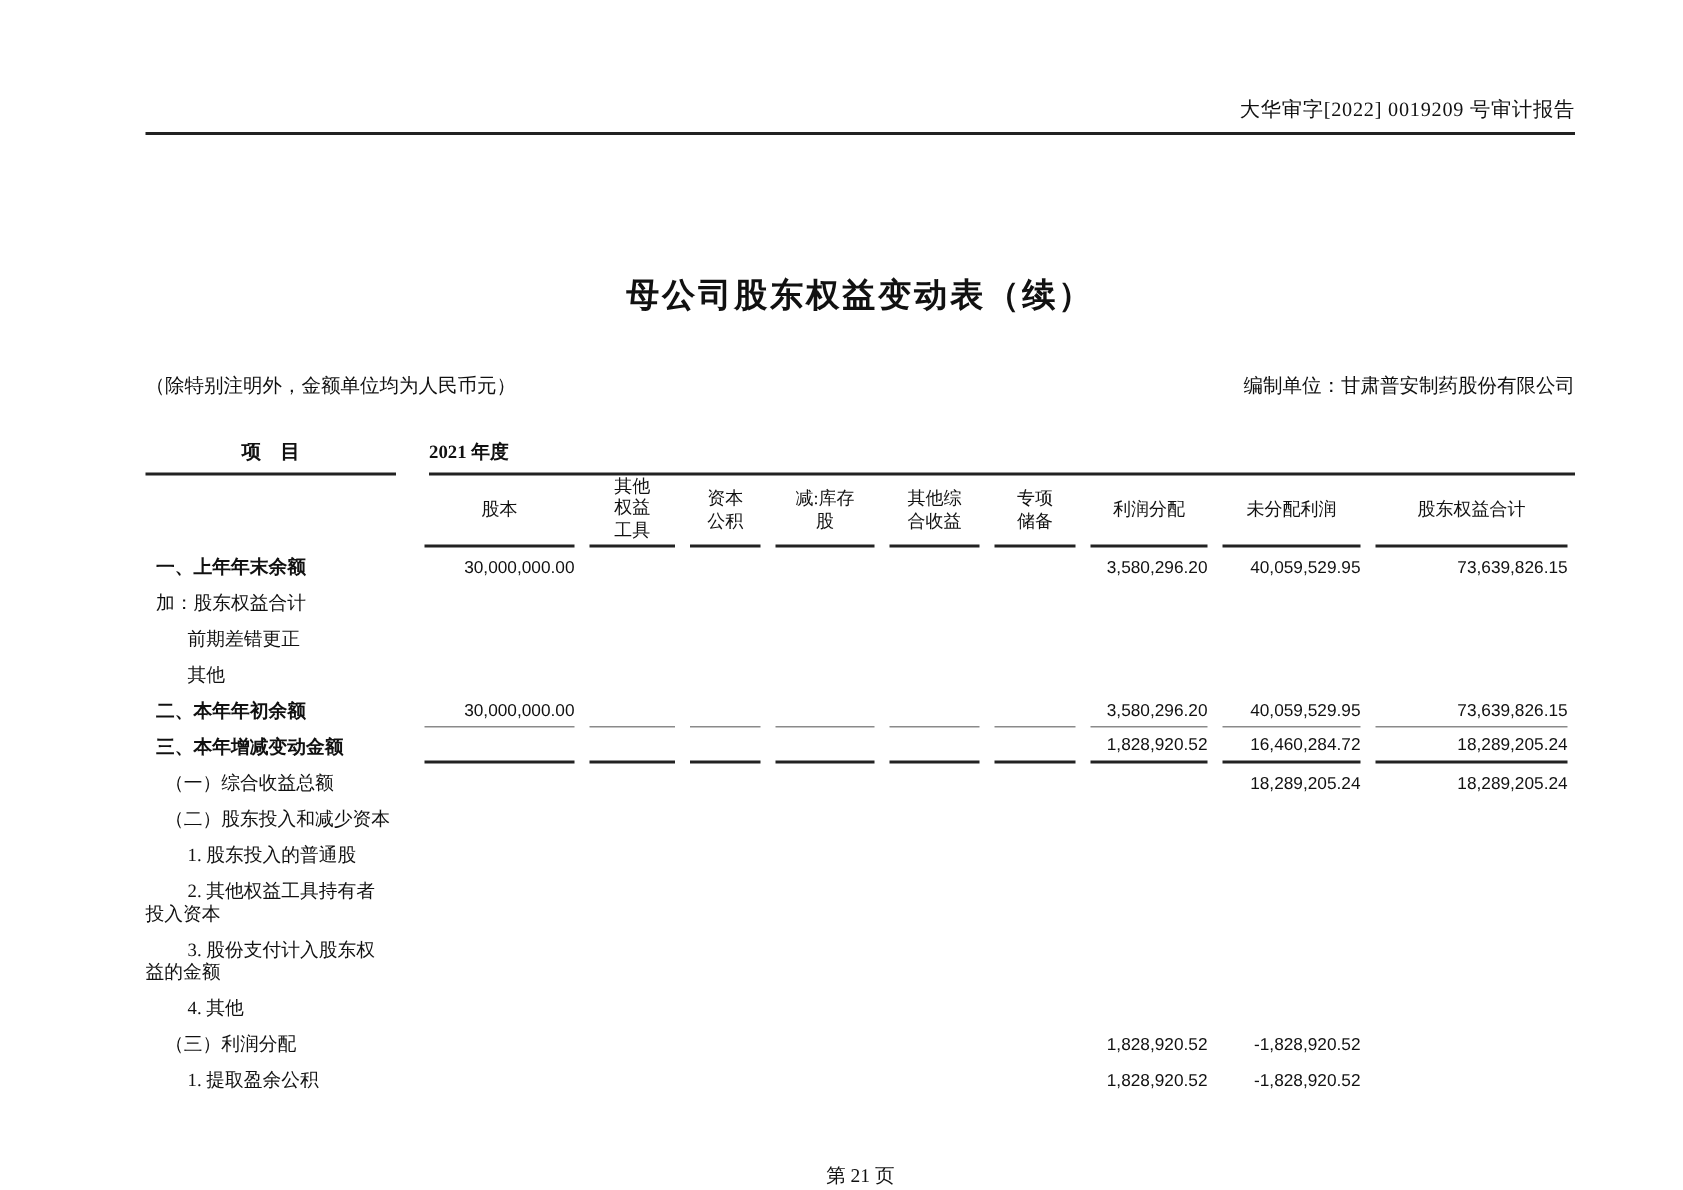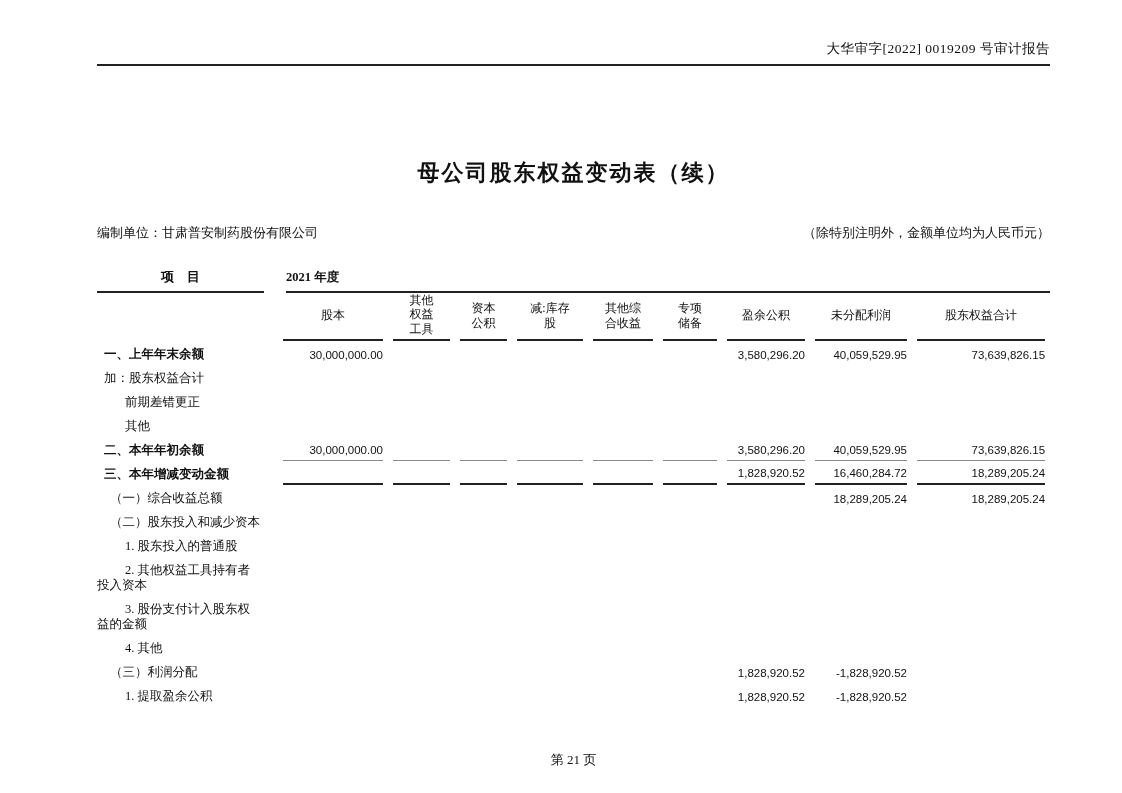--- a/index.html
+++ b/index.html
@@ -3,21 +3,21 @@
 <meta charset="utf-8">
 <style>
   * { box-sizing: border-box; margin: 0; padding: 0; }
   html, body { width: 1122px; height: 793px; }
   body {
     background: #ffffff;
     color: #111111;
     font-family: "Liberation Serif", "DejaVu Serif", serif;
     overflow: hidden;
   }
-  .page { padding: 40px 72px 0 97px; width: 1122px; }
+  .page { padding: 64px 72px 0 97px; width: 1122px; }
 
   
   .doc-header {
     text-align: right;
     font-size: 13.5px;
     letter-spacing: 0.5px;
     padding-bottom: 6px;
     border-bottom: 2px solid #222222;
   }
 
@@ -120,22 +120,22 @@
 </head>
 <body>
 
 <div class="page">
 
   <div class="doc-header">大华审字[2022] 0019209 号审计报告</div>
 
   <div class="title">母公司股东权益变动表（续）</div>
 
   <div class="meta">
+    <span>（除特别注明外，金额单位均为人民币元）</span>
     <span>编制单位：甘肃普安制药股份有限公司</span>
-    <span>（除特别注明外，金额单位均为人民币元）</span>
   </div>
 
   <table class="tbl">
     <colgroup>
       <col style="width:181px">
         <col style="width:110px">
         <col style="width:67px">
       <col style="width:57px">
         <col style="width:76px">
         <col style="width:70px">
@@ -186,21 +186,21 @@
             </div>
           </th>
           <th class="col-h">
             <div class="colseg">
               <div class="coltext">专项
 储备</div>
             </div>
           </th>
           <th class="col-h">
             <div class="colseg">
-              <div class="coltext">盈余公积</div>
+              <div class="coltext">利润分配</div>
             </div>
           </th>
           <th class="col-h">
             <div class="colseg">
               <div class="coltext">未分配利润</div>
             </div>
           </th>
           <th class="col-h">
             <div class="colseg">
               <div class="coltext">股东权益合计</div>

